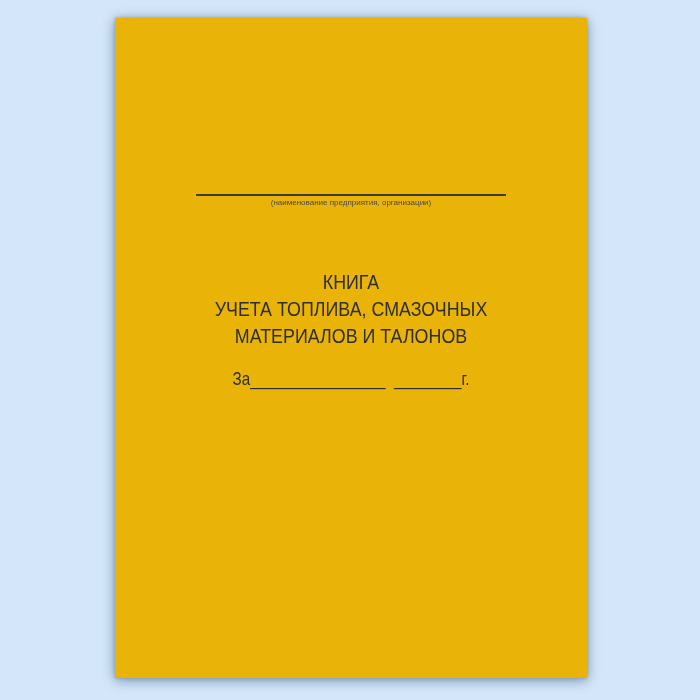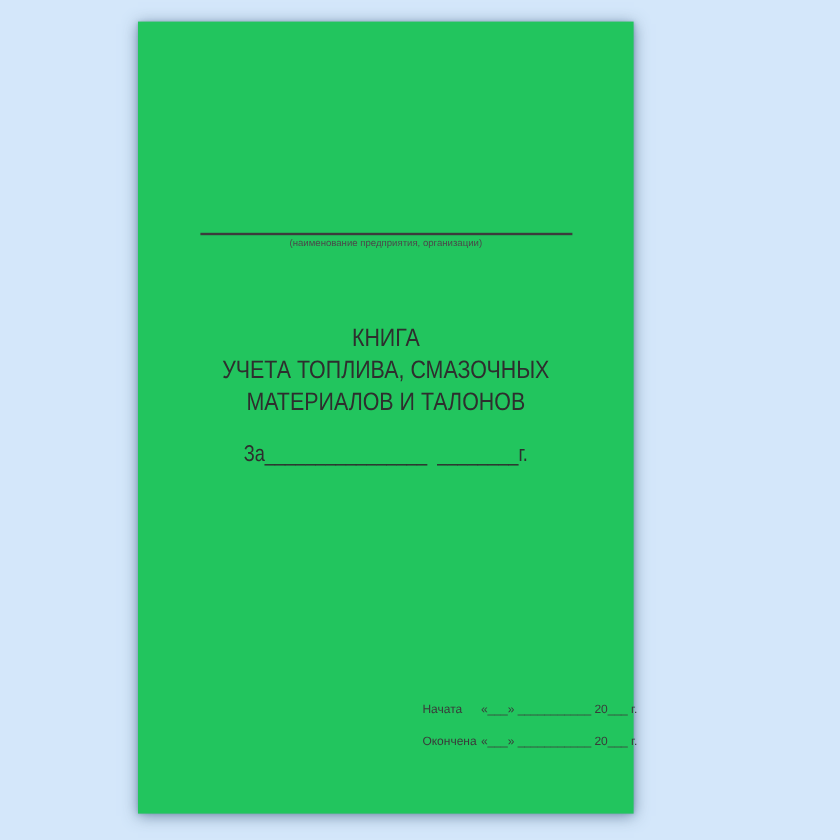--- a/index.html
+++ b/index.html
@@ -11,23 +11,23 @@
     width: 700px;
     height: 700px;
     background: #d4e7fa;
     overflow: hidden;
     font-family: "Liberation Sans", sans-serif;
   }
   .sheet {
     position: absolute;
     left: 115px;
     top: 18px;
-    width: 413px;
+    width: 472px;
     height: 660px;
-    background: #22c55e;
+    background: #eab308;
     box-shadow: 0 2px 12px rgba(98, 126, 156, 0.85), 0 0 3px rgba(98, 126, 156, 0.5);
   }
   
   .org-block {
     position: absolute;
     top: 176px;
     left: 0;
     right: 0;
     text-align: center;
   }
@@ -118,25 +118,15 @@
 
     <div class="title-block">
       <div>КНИГА</div>
       <div>УЧЕТА ТОПЛИВА, СМАЗОЧНЫХ</div>
       <div>МАТЕРИАЛОВ И ТАЛОНОВ</div>
     </div>
 
     <div class="period">За________________&nbsp;&nbsp;________г.</div>
 
 
-    <div class="footer">
-      <div class="f-row">
-        <span class="f-label">Начата</span>
-        <span class="f-value">«___» ___________ 20___ г.</span>
-      </div>
-      <div class="f-row">
-        <span class="f-label">Окончена</span>
-        <span class="f-value">«___» ___________ 20___ г.</span>
-      </div>
-    </div>
 
   </div>
 </div>
 
 </body></html>

